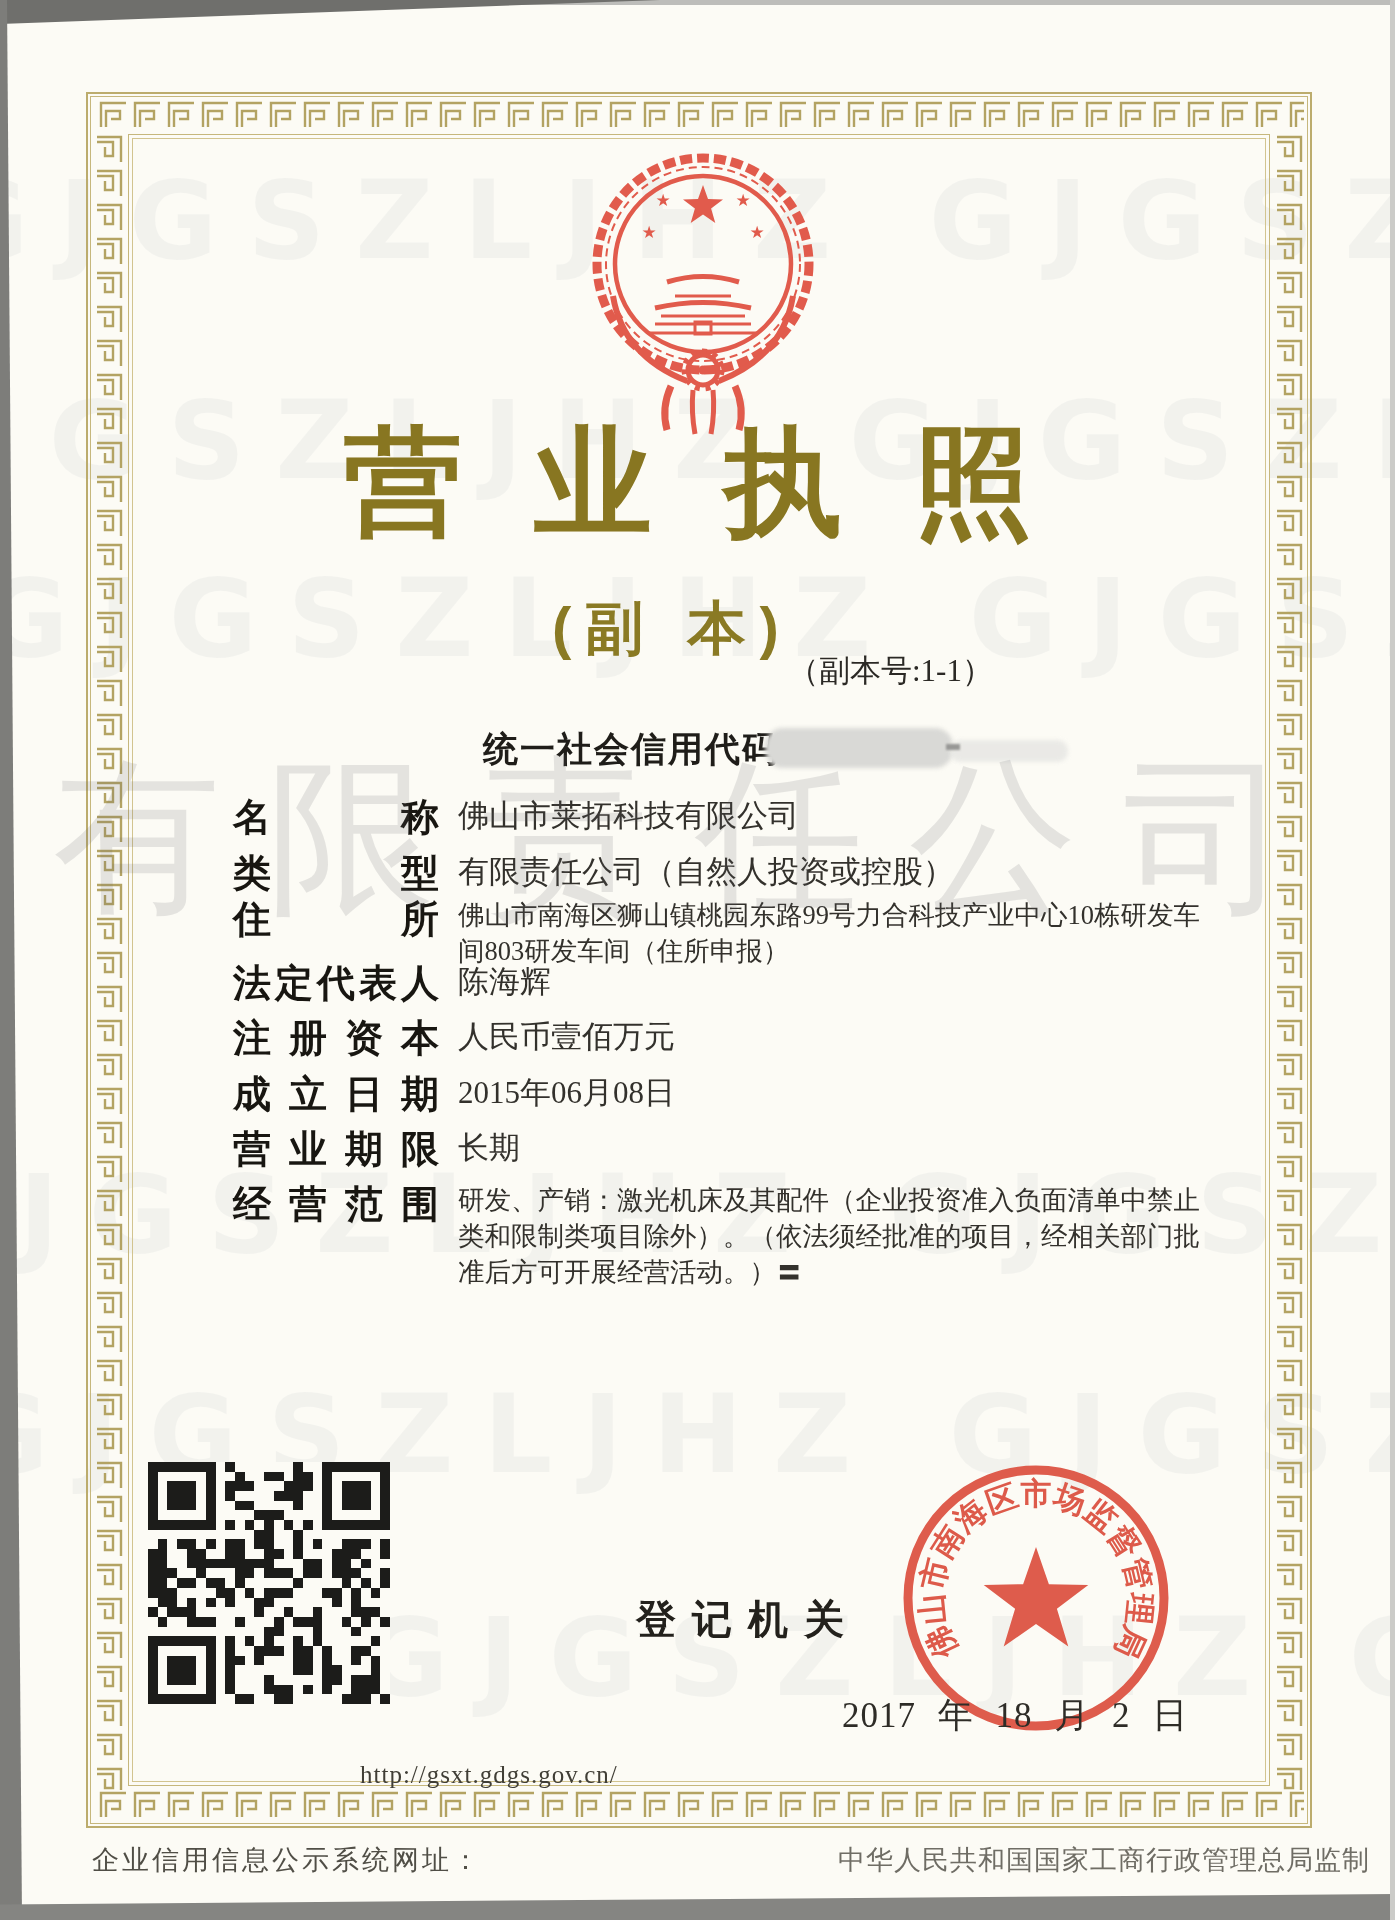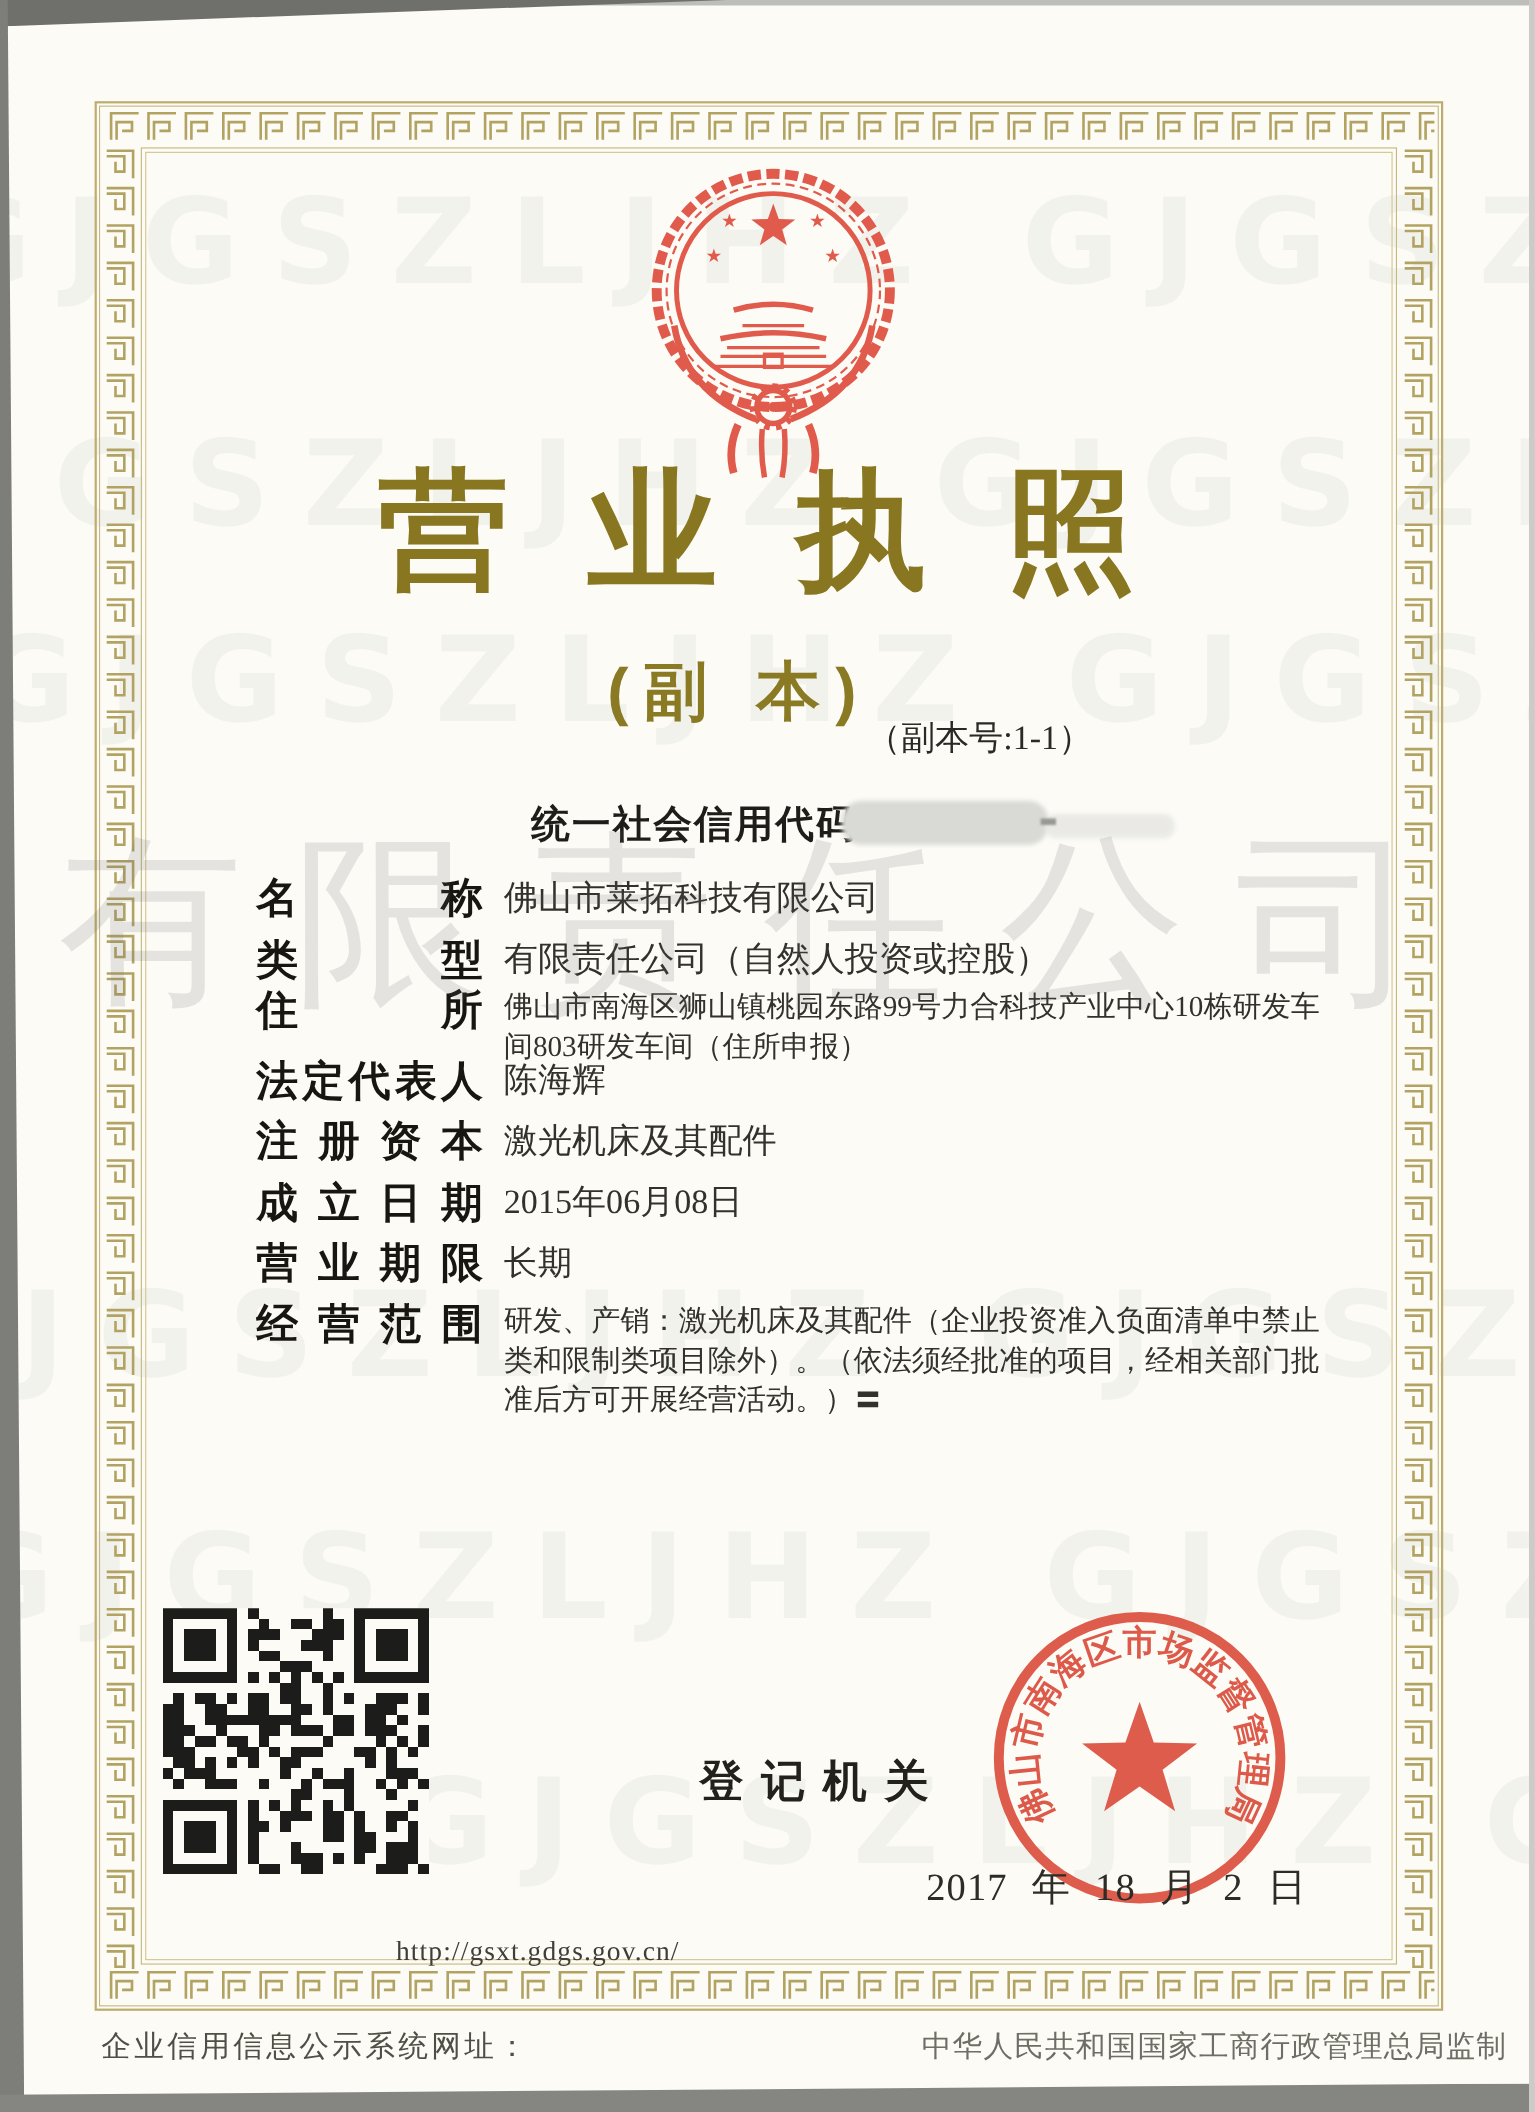--- a/index.html
+++ b/index.html
@@ -908,21 +908,21 @@
     </div>
   <div class="val">陈海辉</div>
 </div>
 <div class="row r4">
   <div class="lab" style="display: flex; justify-content: space-between;">
       <span>注</span>
       <span>册</span>
       <span>资</span>
       <span>本</span>
     </div>
-  <div class="val">激光机床及其配件</div>
+  <div class="val">人民币壹佰万元</div>
 </div>
 <div class="row r5">
   <div class="lab" style="display: flex; justify-content: space-between;">
       <span>成</span>
       <span>立</span>
       <span>日</span>
       <span>期</span>
     </div>
   <div class="val">2015年06月08日</div>
 </div>

